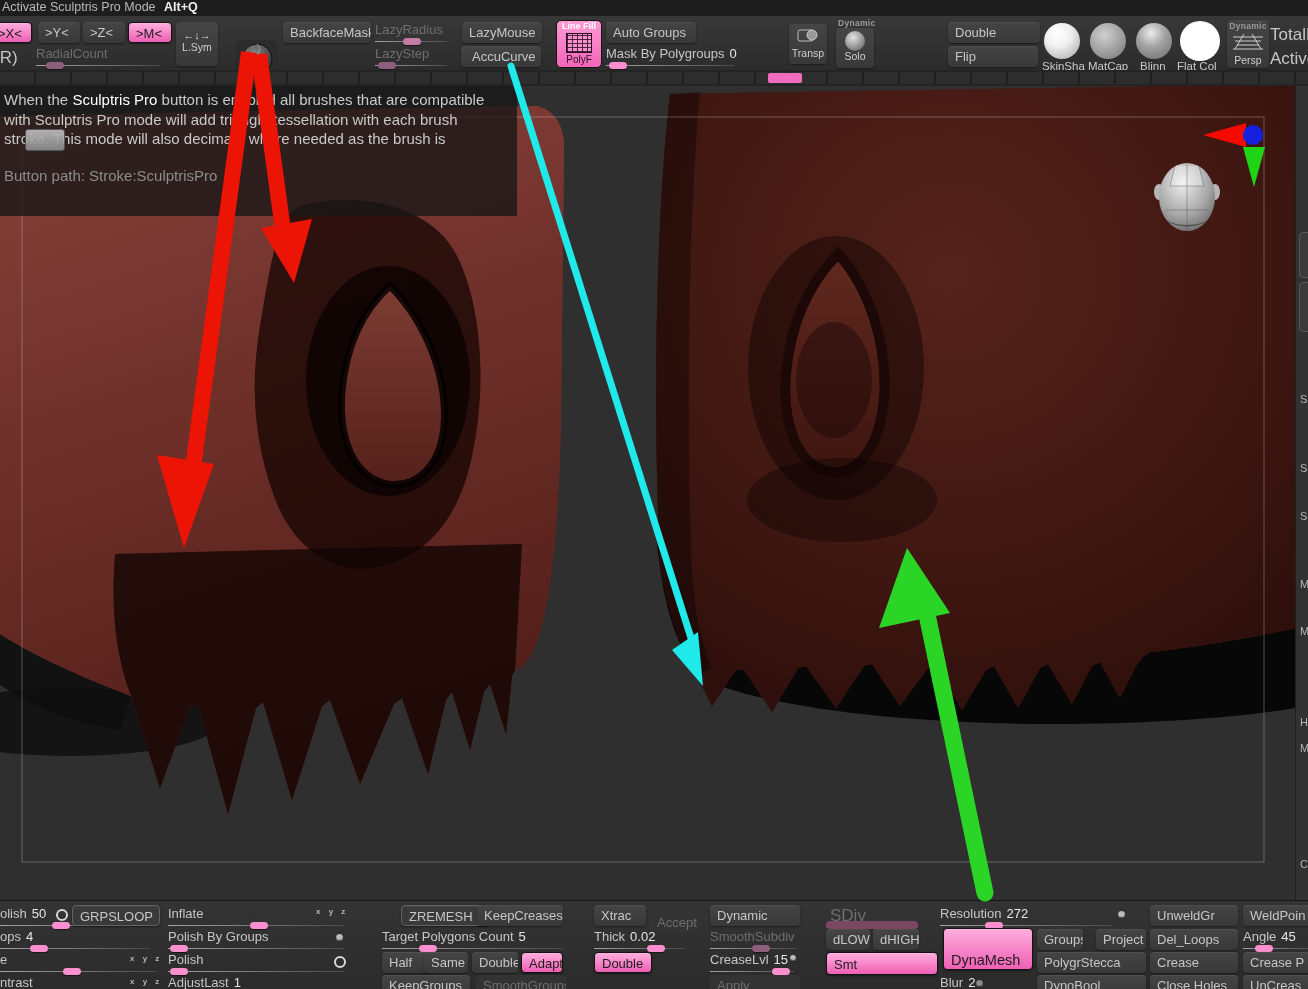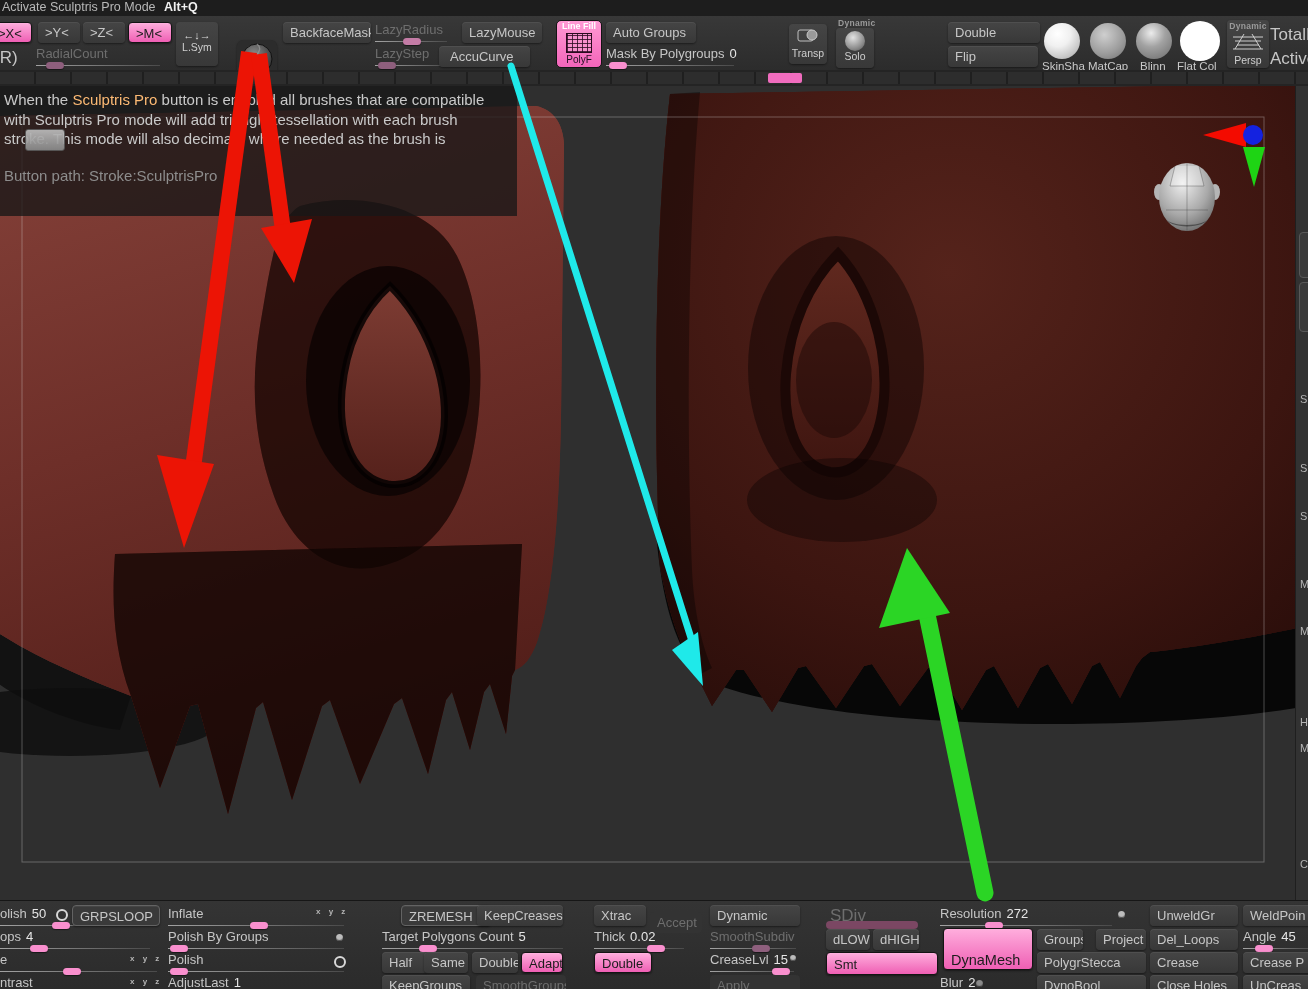--- a/index.html
+++ b/index.html
@@ -48,21 +48,21 @@
          background:linear-gradient(#ff9ad4,#f365ba);border:1px solid #141414;text-align:center;box-sizing:border-box;z-index:1;}
   .polyf .lf{font-size:9px;font-weight:bold;color:#fff;line-height:11px;}
   .polyf .grid{width:24px;height:18px;margin:1px auto 0;background:
         repeating-linear-gradient(0deg,rgba(40,10,30,.8) 0 1px,transparent 1px 4px),
         repeating-linear-gradient(90deg,rgba(40,10,30,.8) 0 1px,transparent 1px 5px),#f791cd;
         border:1px solid #2a0a1e;}
   .polyf .pf{font-size:10px;color:#201020;line-height:13px;}
   
   .tooltip{position:absolute;left:0;top:86px;width:517px;height:130px;background:rgba(23,23,23,.78);
         color:#c9c9c9;font-size:15px;line-height:19.5px;padding:4px 0 0 4px;box-sizing:border-box;z-index:3;}
-  .tooltip .hl{color:#fdba74;text-align:center;}
+  .tooltip .hl{color:#ffffff;text-align:center;}
   .tooltip .bpath{margin-top:17px;color:#8d8d8d;}
   .mini{position:absolute;left:25px;top:129px;width:38px;height:20px;border-radius:3px;z-index:4;
         background:linear-gradient(#bdbdbd,#8a8a8a);border:1px solid #5a5a5a;opacity:.92;}
   
   .canvas{position:absolute;left:0;top:86px;width:1308px;height:814px;z-index:1;background:#2f2f2f;}
   .rtray{position:absolute;left:1295px;top:86px;width:13px;height:814px;background:#323232;
         border-left:1px solid #1f1f1f;z-index:5;overflow:hidden;}
   .rtray .rl{position:absolute;left:4px;font-size:11px;color:#b5b5b5;}
   .rtray .rbox{position:absolute;left:3px;width:18px;border:1px solid #585858;border-radius:4px;background:#3a3a3a;}
   .arrows{position:absolute;left:0;top:0;width:1308px;height:989px;z-index:9;pointer-events:none;}
@@ -231,21 +231,21 @@
       </svg>
     </div>
     <div class="btn" style="left:283px;top:6px;width:88px;">BackfaceMask</div>
     <div class="sl dim" style="left:375px;top:6px;width:72px;">
       <span>LazyRadius</span><div class="trk"></div><div class="knob" style="left:28px;background:#c47ca6;"></div>
     </div>
     <div class="sl dim" style="left:375px;top:30px;width:72px;">
       <span>LazyStep</span><div class="trk"></div><div class="knob mauve" style="left:3px;"></div>
     </div>
     <div class="btn" style="left:462px;top:6px;width:80px;">LazyMouse</div>
-    <div class="btn" style="left:439px;top:30px;width:91px;padding-left:11px;">AccuCurve</div>
+    <div class="btn" style="left:461px;top:30px;width:80px;padding-left:11px;">AccuCurve</div>
     <div class="polyf">
       <div class="lf">Line Fill</div>
       <div class="grid"></div>
       <div class="pf">PolyF</div>
     </div>
     <div class="btn" style="left:606px;top:6px;width:90px;">Auto Groups</div>
     <div class="sl" style="left:606px;top:30px;width:128px;">
       <span>Mask By Polygroups</span><span class="val">0</span>
       <div class="trk"></div><div class="knob" style="left:3px;"></div>
     </div>

